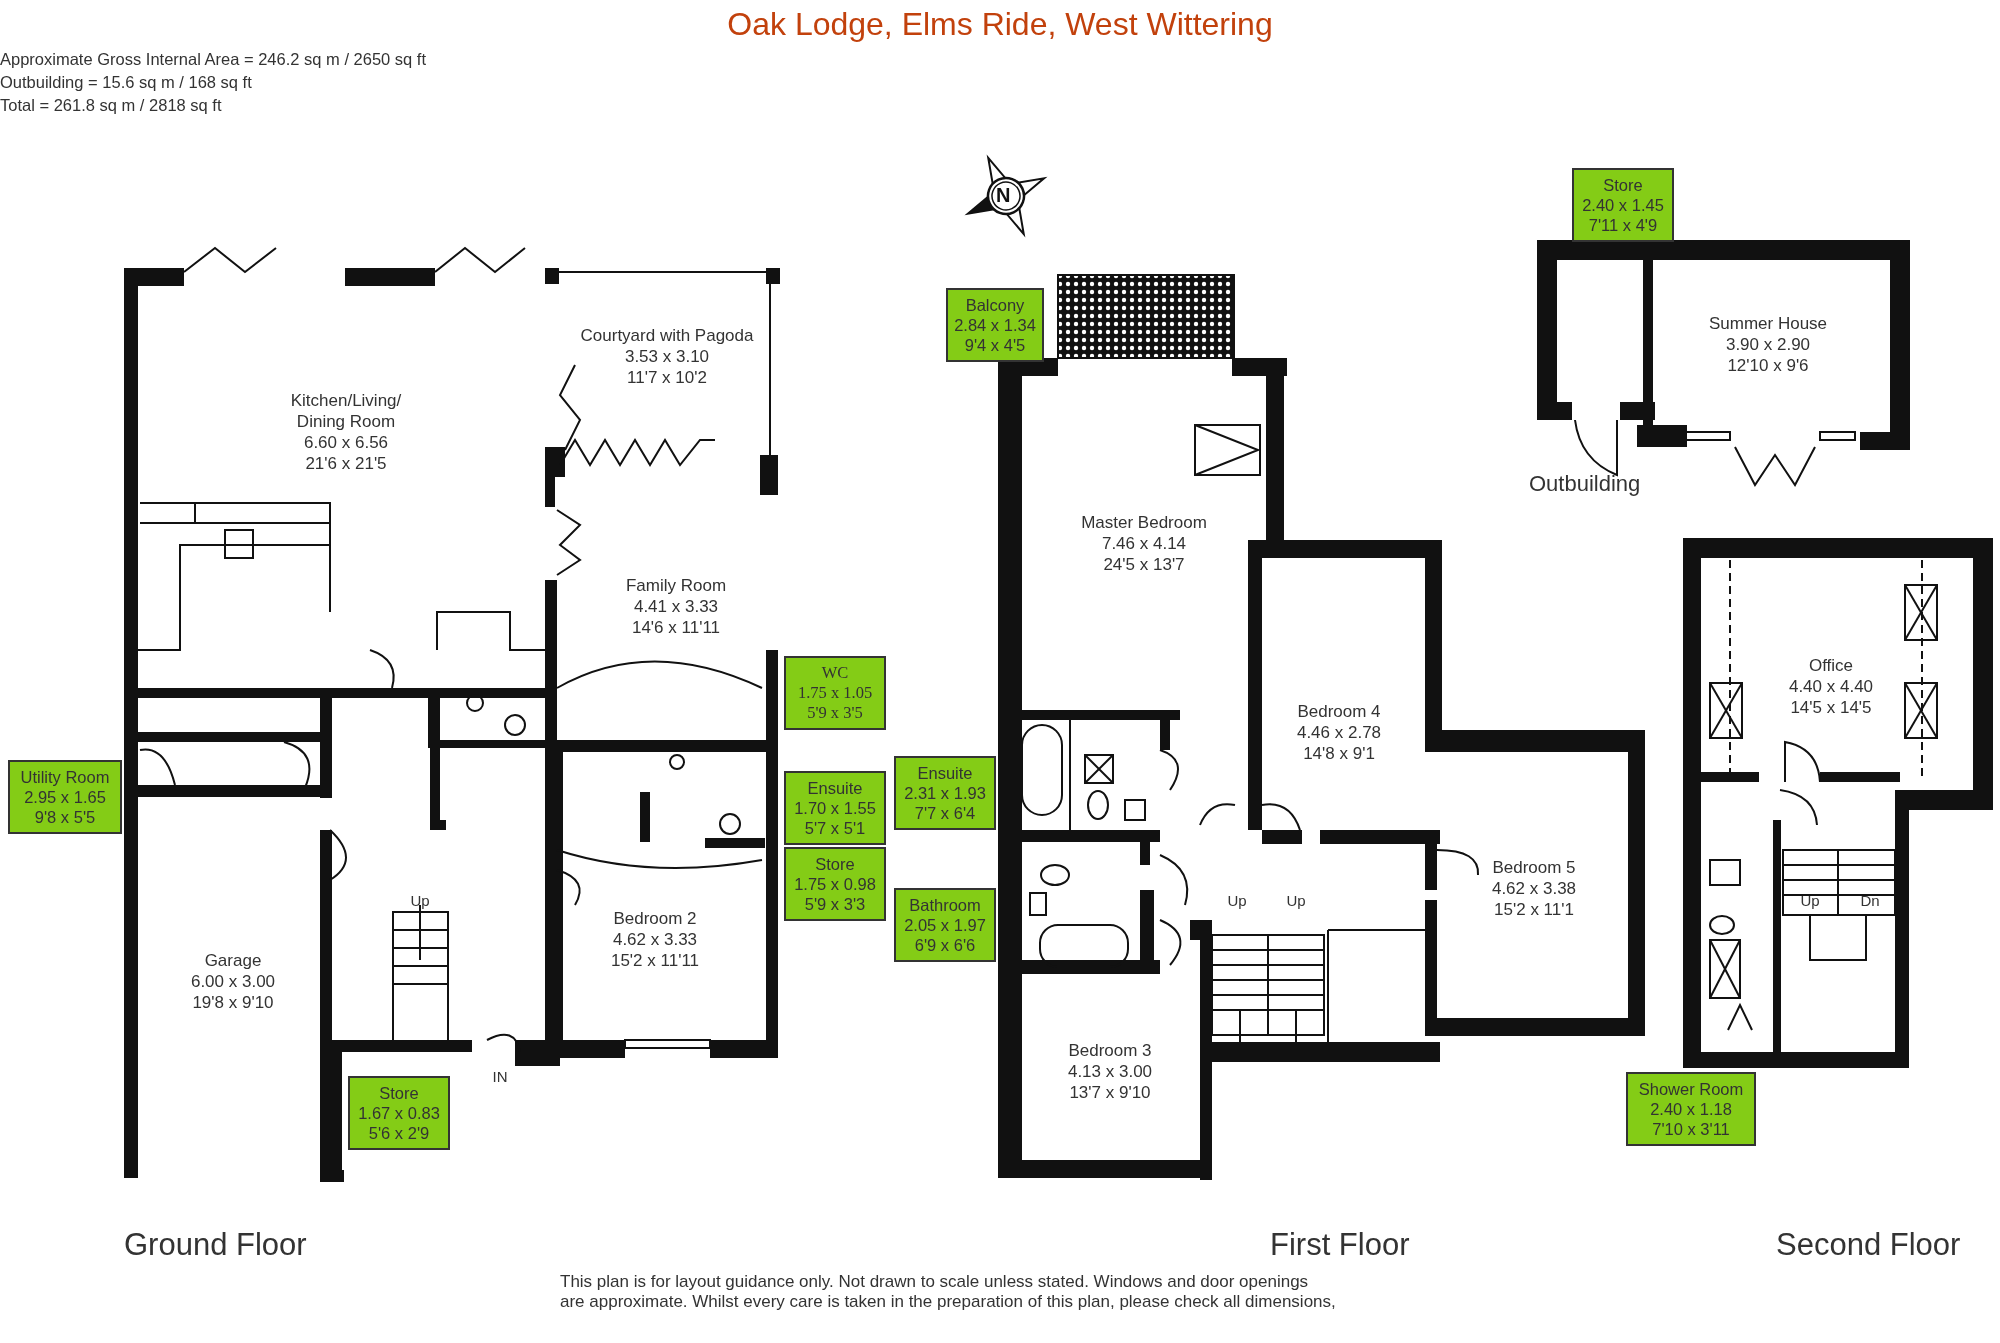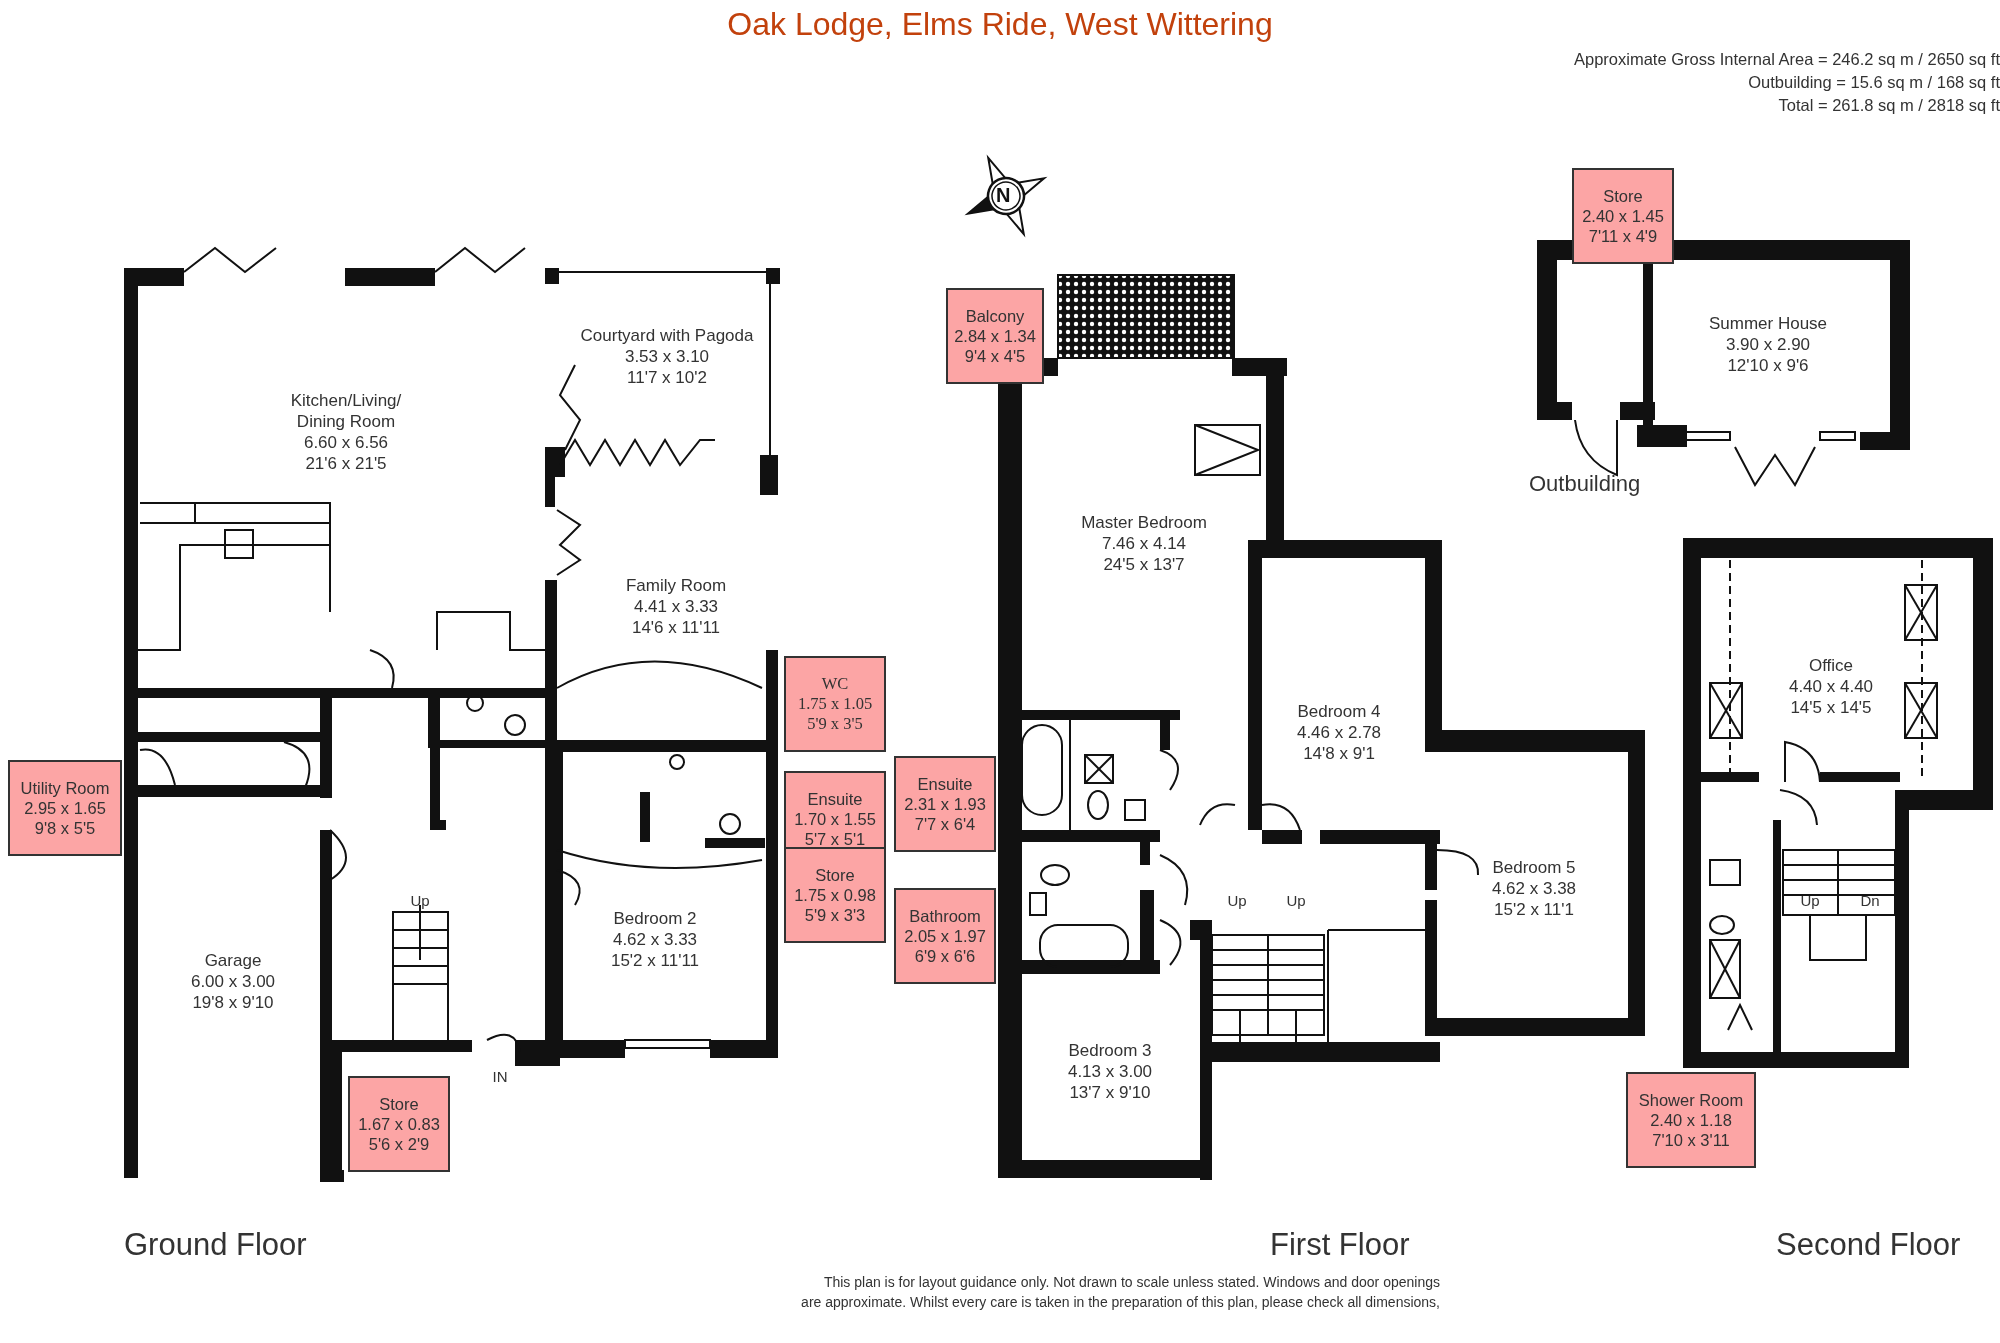--- a/index.html
+++ b/index.html
@@ -1,24 +1,24 @@
 <!DOCTYPE html>
 <html><head>
 <meta charset="utf-8">
 <style>
   html, body { margin:0; padding:0; background:#ffffff; }
   body { width:2000px; height:1343px; position:relative; overflow:hidden; font-family:"Liberation Sans", sans-serif; color:#2a2a2a; }
   .abs { position:absolute; }
   #plan { position:absolute; left:0; top:0; }
   .title { position:absolute; left:0; width:2000px; text-align:center; top:6px; font-size:32px; color:#c2410c; }
-  .sub { position:absolute; left:0; width:2000px; text-align:right; font-size:16.5px; color:#333; }
+  .sub { position:absolute; left:0; width:2000px; text-align:left; font-size:16.5px; color:#333; }
   .room { position:absolute; text-align:center; font-size:17px; line-height:21px; color:#333; white-space:nowrap; transform:translateX(-50%); }
-  .box { position:absolute; border:2px solid #333; background:#fca5a5; text-align:center; font-size:16.5px; line-height:20px; color:#333; padding:16px 3px; white-space:nowrap; }
+  .box { position:absolute; border:2px solid #333; background:#84cc16; text-align:center; font-size:16.5px; line-height:20px; color:#333; padding:5px 3px; white-space:nowrap; }
   .floor-label { position:absolute; font-size:31px; color:#333; }
-  .disclaimer { position:absolute; left:560px; width:880px; top:1272px; text-align:right; font-size:14px; line-height:20px; color:#333; }
+  .disclaimer { position:absolute; left:560px; width:880px; top:1272px; text-align:left; font-size:17px; line-height:20px; color:#333; }
   .small { position:absolute; font-size:15px; color:#333; transform:translateX(-50%); }
 </style>
 </head>
 <body>
 
 <svg id="plan" width="2000" height="1343" viewBox="0 0 2000 1343">
   <defs>
     <pattern id="mesh" width="8" height="8" patternUnits="userSpaceOnUse">
       <rect width="8" height="8" fill="#111"></rect>
       <circle cx="4" cy="4" r="2.2" fill="#fff"></circle>

